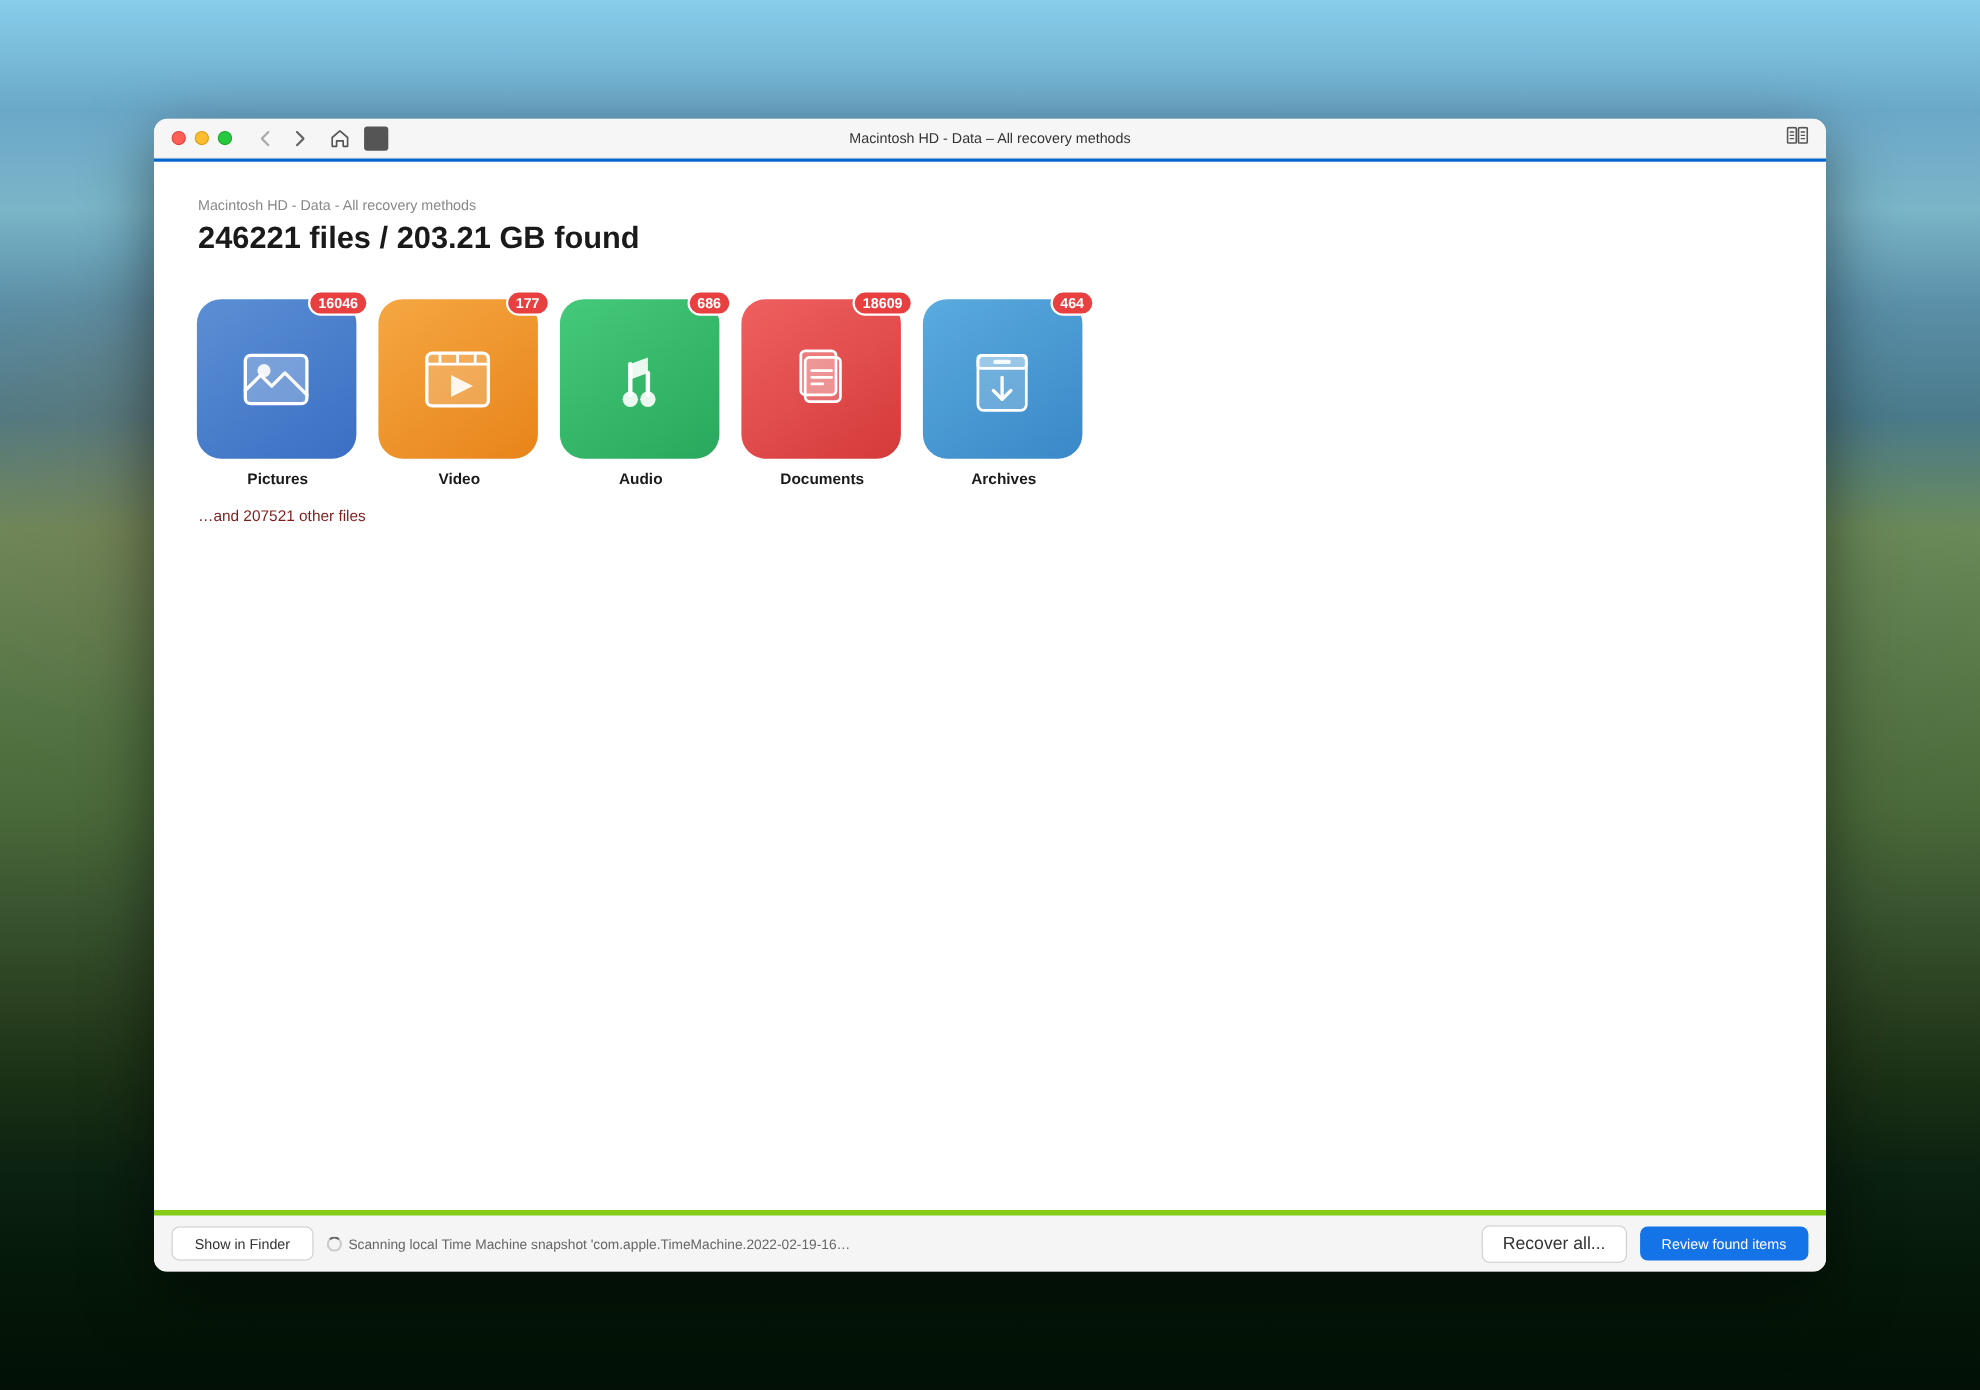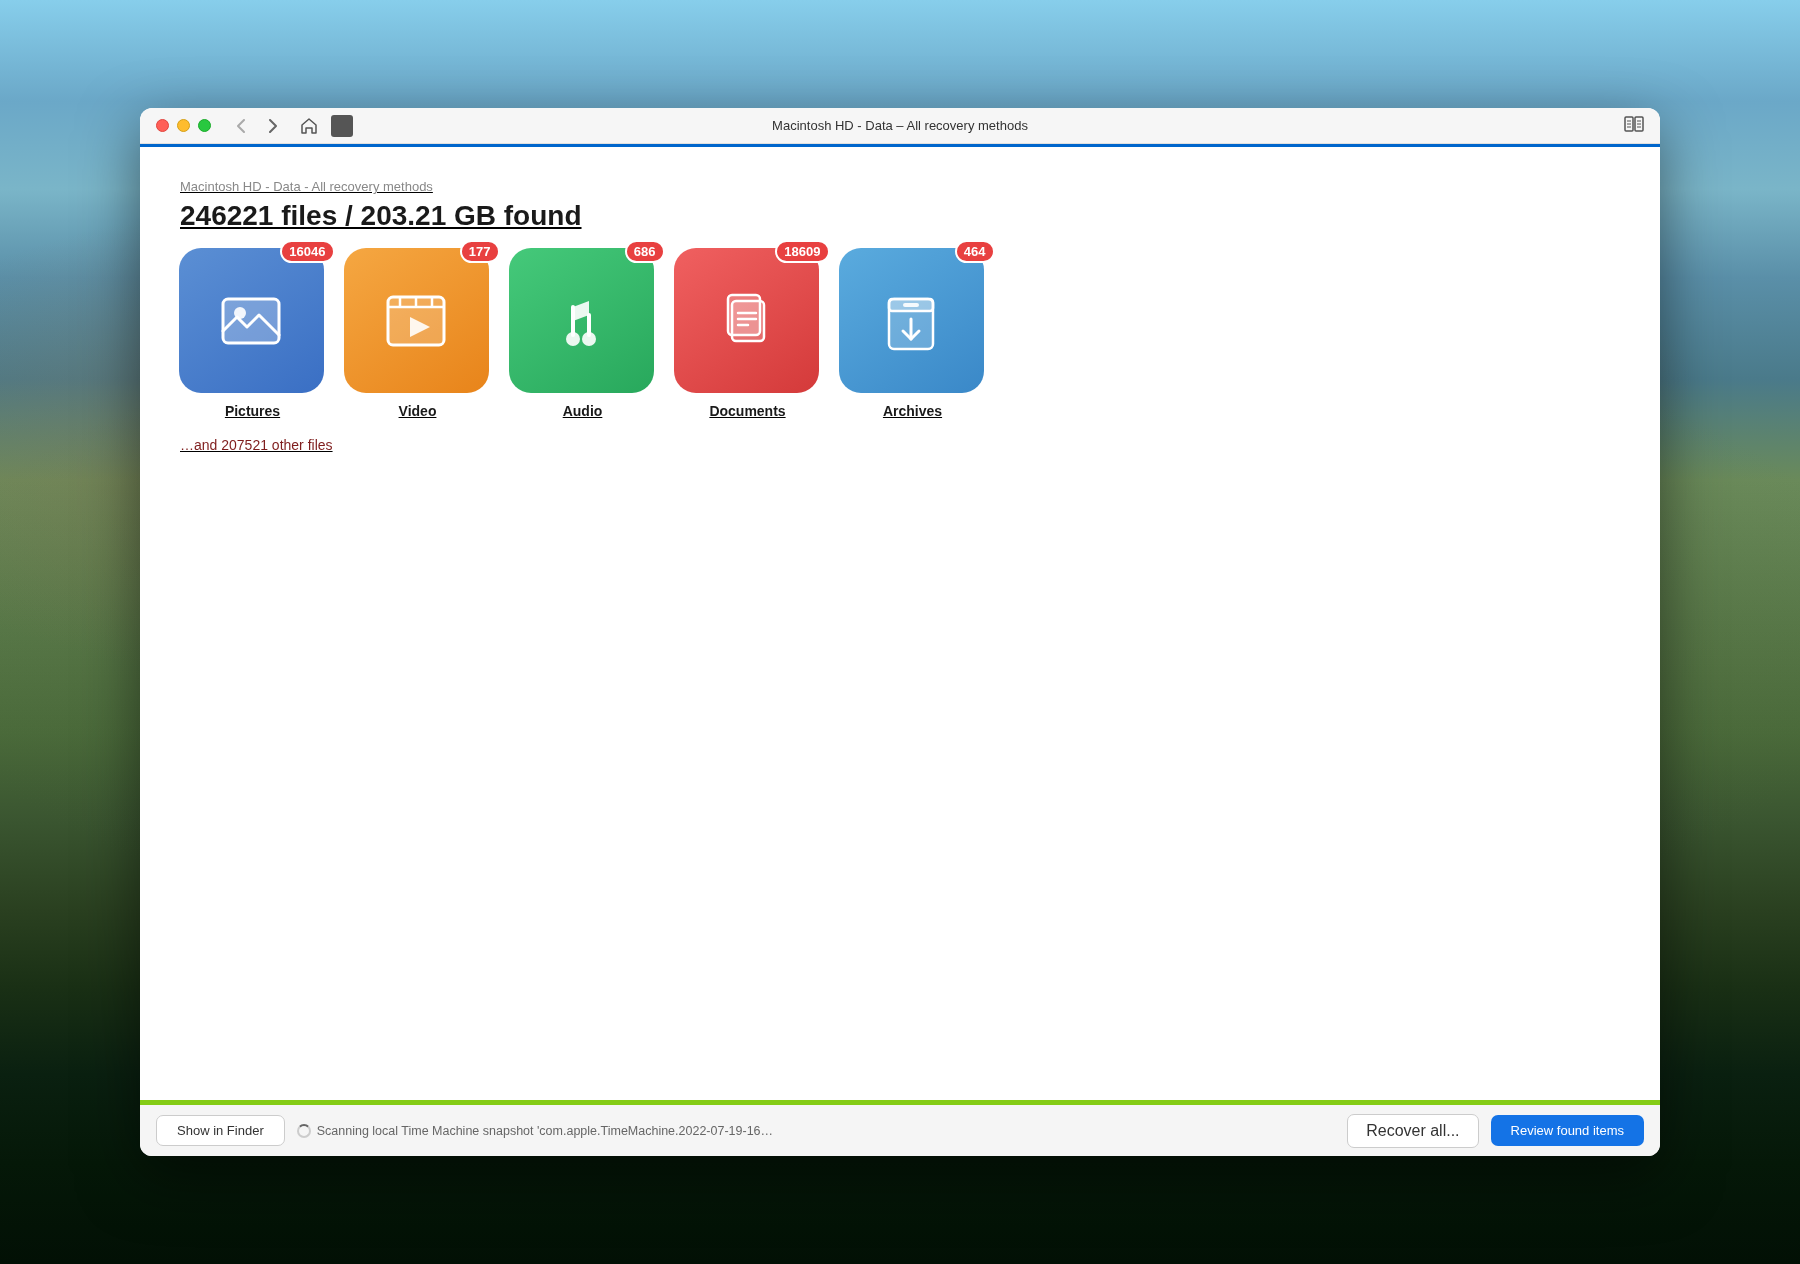--- a/index.html
+++ b/index.html
@@ -144,34 +144,33 @@
       height: 3px;
       background: #0066cc;
       width: 100%;
       flex-shrink: 0;
     }
 
     .content {
       flex: 1;
       padding: 32px 40px;
       overflow: auto;
-      text-decoration: underline;
     }
 
     .breadcrumb {
       font-size: 13px;
       color: #888;
       margin-bottom: 6px;
     }
 
     .main-title {
       font-size: 28px;
       font-weight: 700;
       color: #1a1a1a;
-      margin-bottom: 16px;
+      margin-bottom: 40px;
     }
 
     .categories {
       display: flex;
       gap: 20px;
       flex-wrap: wrap;
     }
 
     .category-item {
       display: flex;
@@ -461,20 +460,20 @@
     </div>
 
     <div class="other-files">…and 207521 other files</div>
   </div>
 
   <div class="statusbar">
     <button class="show-finder-btn">Show in Finder</button>
 
     <div class="scanning-text">
       <div class="spinner"></div>
-      <span>Scanning local Time Machine snapshot 'com.apple.TimeMachine.2022-07-19-16…</span>
+      <span>Scanning local Time Machine snapshot 'com.apple.TimeMachine.2022-02-19-16…</span>
     </div>
 
     <button class="recover-btn">Recover all...</button>
     <button class="review-btn">Review found items</button>
   </div>
 
 </div>
 
 </body></html>

